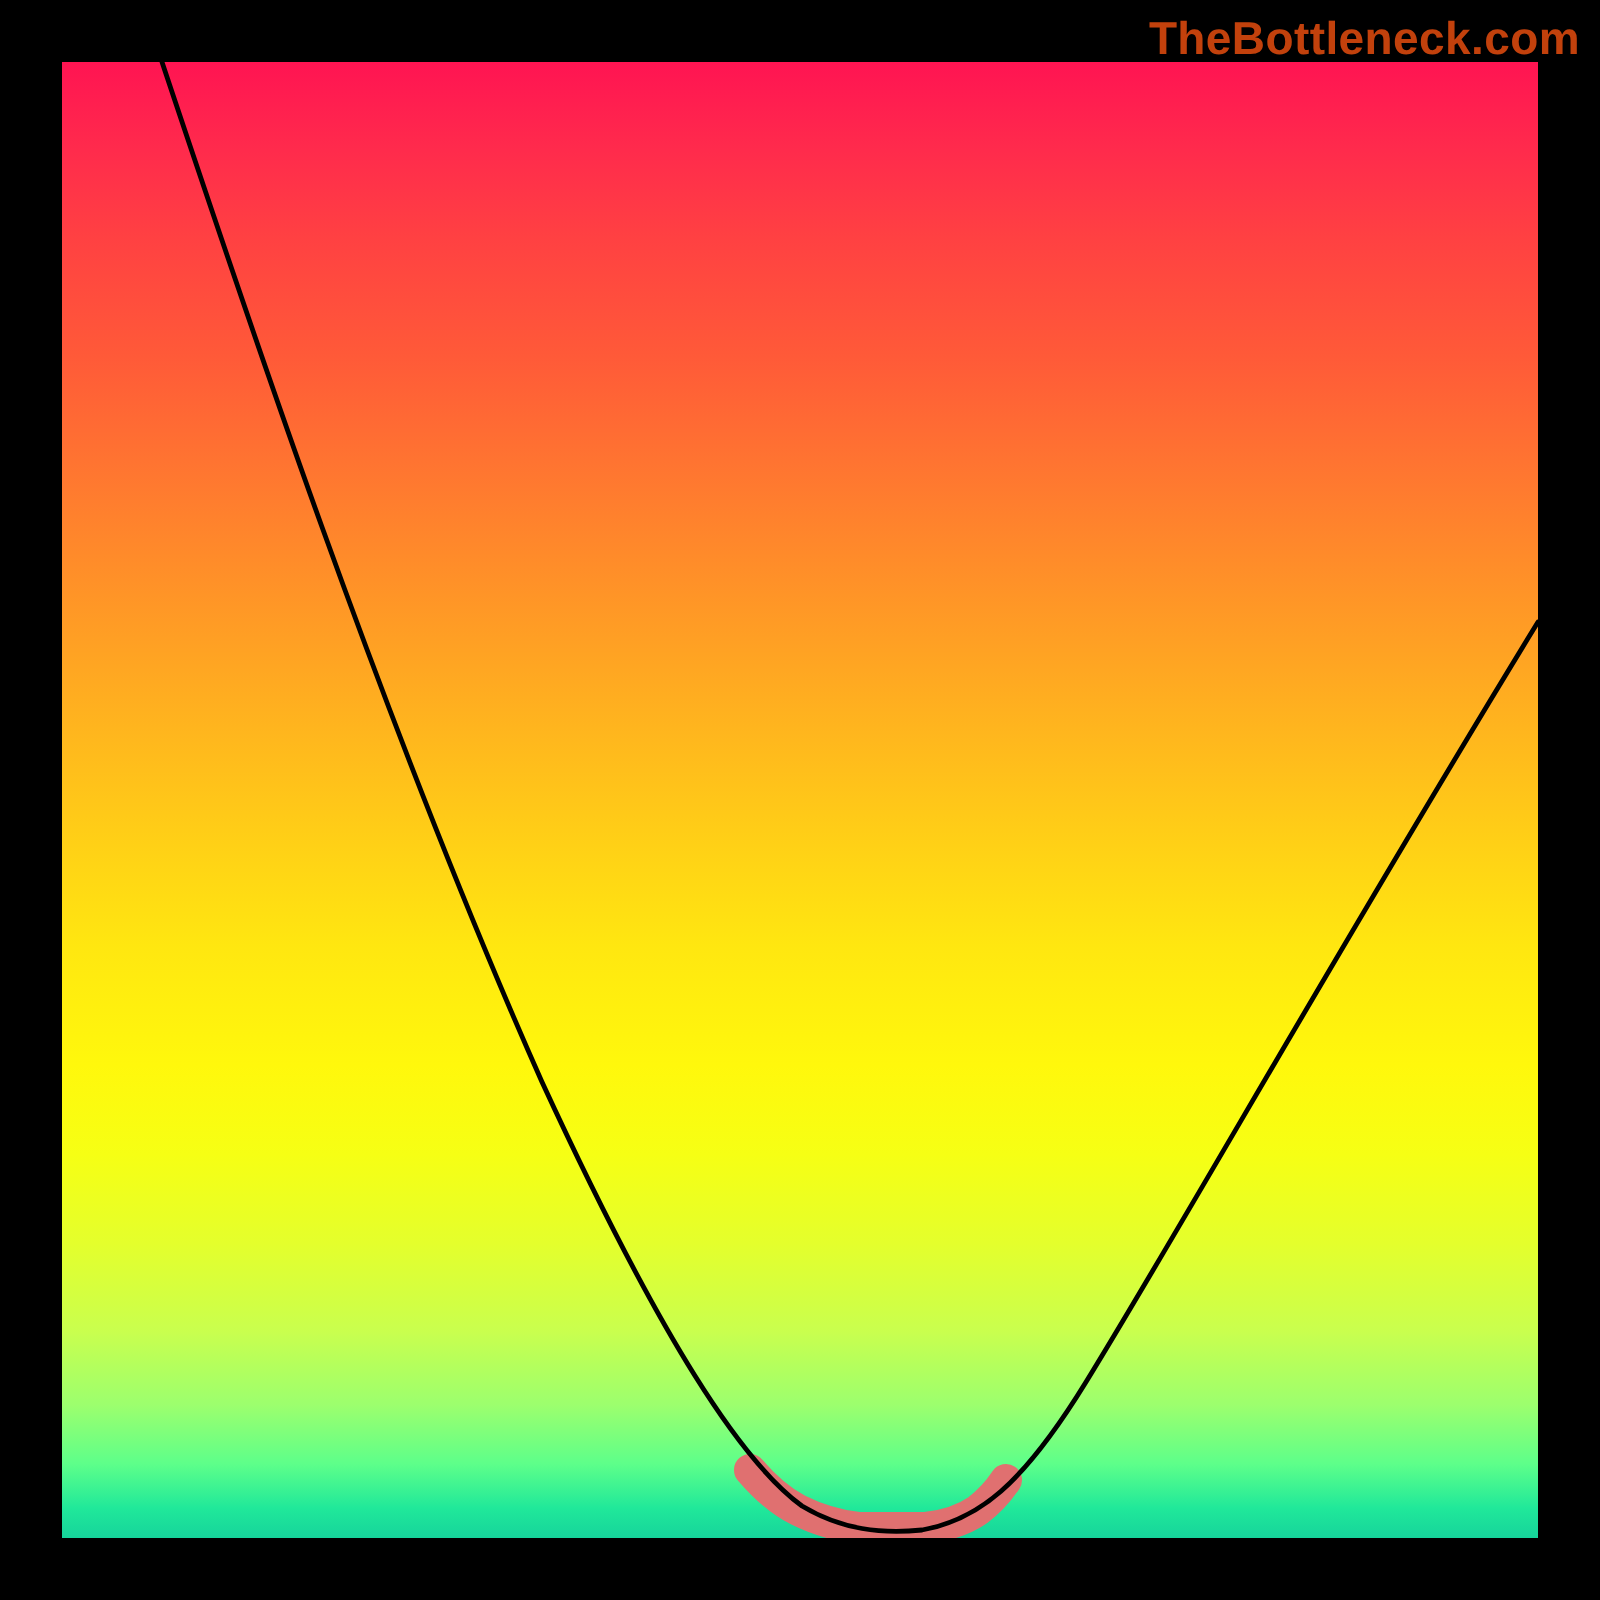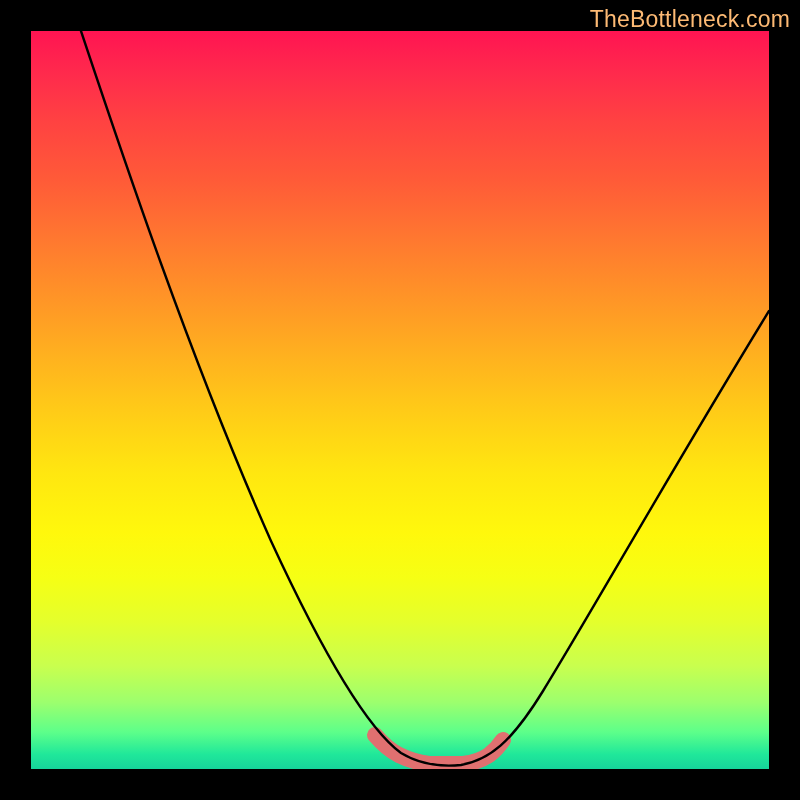--- a/index.html
+++ b/index.html
@@ -44,23 +44,23 @@
       #9cff6e 91%,
       #5dff8a 95%,
       #20e89a 98%,
       #16d49b 100%
     );
   }
   .watermark {
     position: absolute;
     top: 6px;
     right: 10px;
-    color: #fdba74;
+    color: #c2410c;
     font-size: 23px;
-    font-weight: 400;
+    font-weight: 700;
     letter-spacing: 0.2px;
     user-select: none;
   }
   svg.curve {
     position: absolute;
     left: 0;
     top: 0;
     width: 738px;
     height: 738px;
   }

